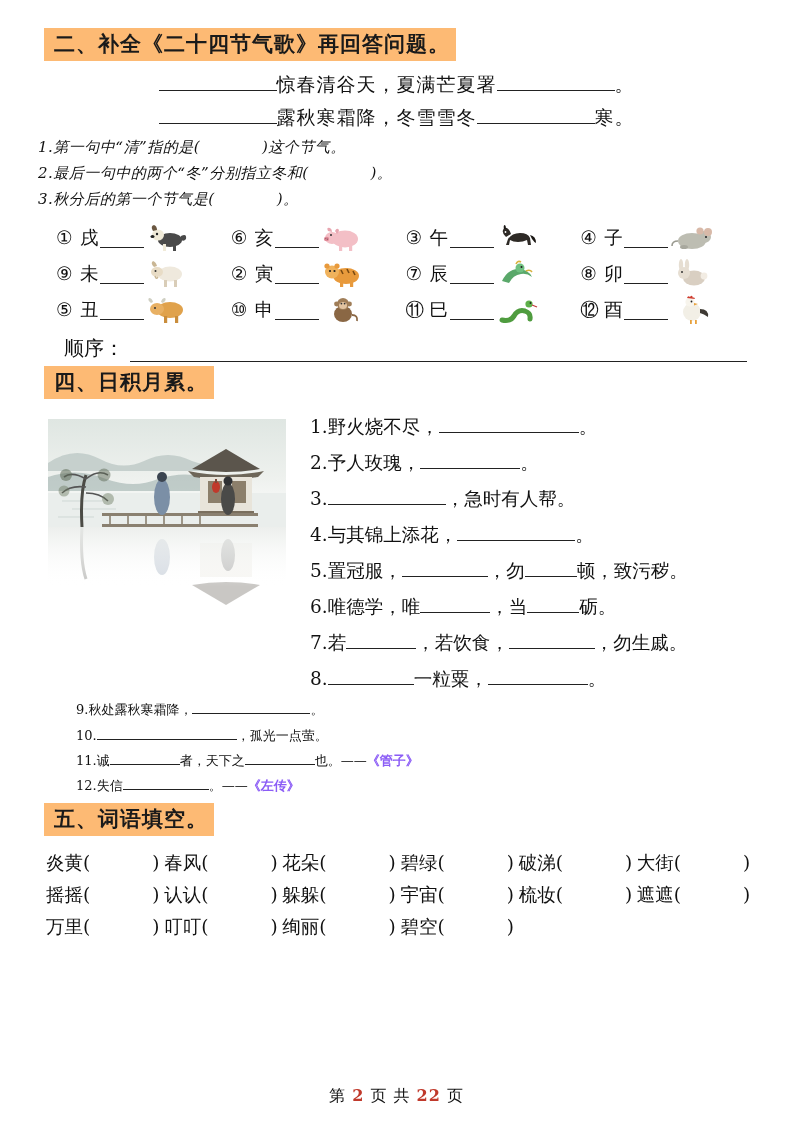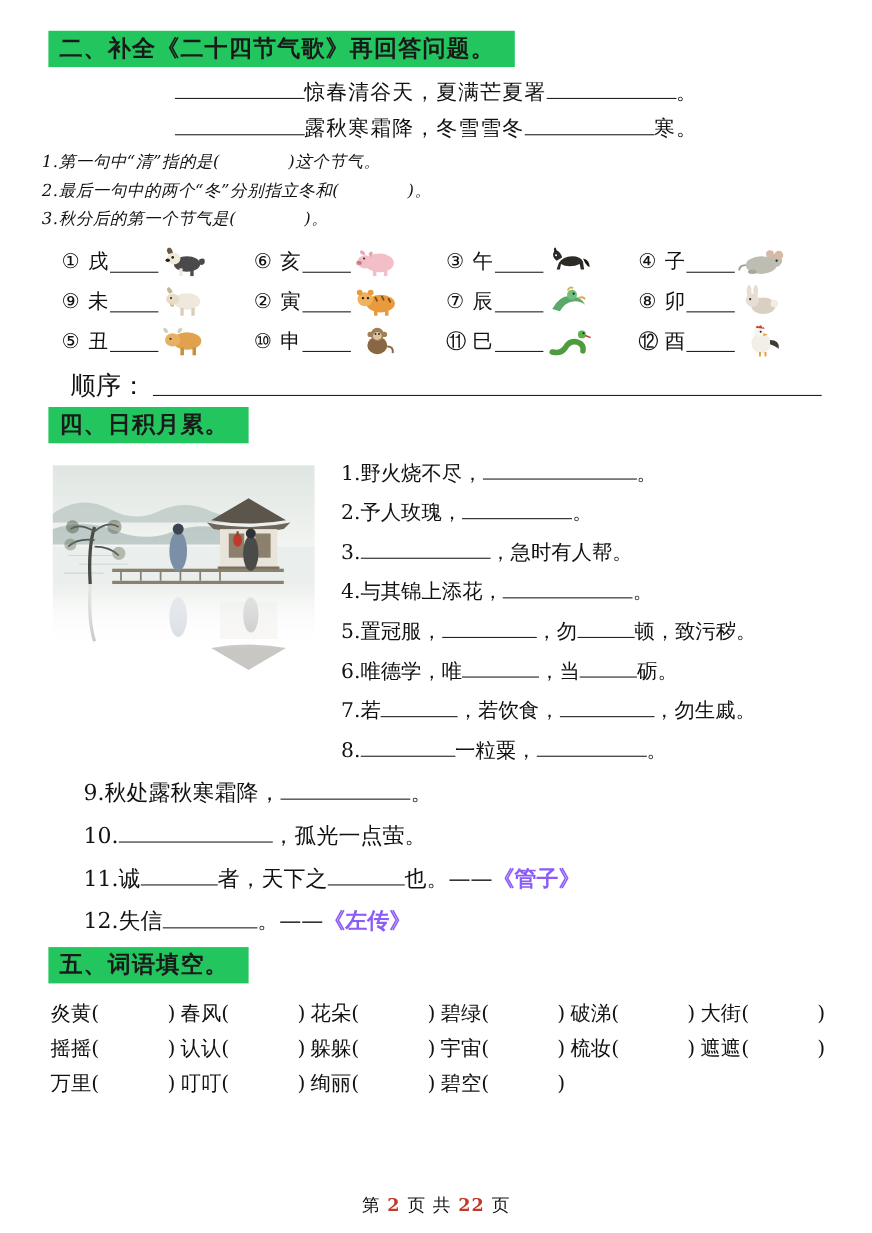--- a/index.html
+++ b/index.html
@@ -16,25 +16,25 @@
     width: 793px;
     height: 1121px;
     margin: 0 auto;
     background: #fff;
     overflow: hidden;
     box-sizing: border-box;
     padding: 28px 38px 0 38px;
   }
   .section-head {
     display: inline-block;
-    background: #22c55e;
+    background: #fdba74;
     font-size: 21px;
     font-weight: bold;
     letter-spacing: 1px;
-    padding: 4px 18px 5px 10px;
+    padding: 4px 6px 5px 10px;
     margin: 0 0 6px 6px;
     line-height: 1.15;
     color: #1a1a1a;
     white-space: nowrap;
   }
   .sec-block { margin-bottom: 4px; }
 
   .poem-line {
     font-size: 19px;
     text-align: center;
@@ -89,24 +89,24 @@
     height: 30px;
     margin-left: 2px;
     flex: none;
     display: flex;
     align-items: center;
     justify-content: center;
   }
   .z-img svg { display: block; }
 
   .order-row {
-    font-size: 23px;
+    font-size: 20px;
     margin: 8px 0 2px 26px;
     display: flex;
-    align-items: flex-start;
+    align-items: flex-end;
   }
   .order-row .label { flex: none; }
   .order-row .rule {
     flex: 1 1 auto;
     border-bottom: 1.4px solid #222;
     height: 1.05em;
     margin-left: 6px;
     margin-right: 8px;
   }
 
@@ -125,21 +125,21 @@
   .s4-lines {
     flex: 1 1 auto;
     padding-left: 16px;
   }
   .s4-line {
     font-size: 18.5px;
     line-height: 1.95;
     white-space: nowrap;
   }
   .s4-after {
-    font-size: 20px;
+    font-size: 13px;
     line-height: 1.95;
     margin-left: 38px;
     white-space: nowrap;
   }
   .blue {
     color: #8b5cf6;
     font-weight: bold;
   }
 
   

